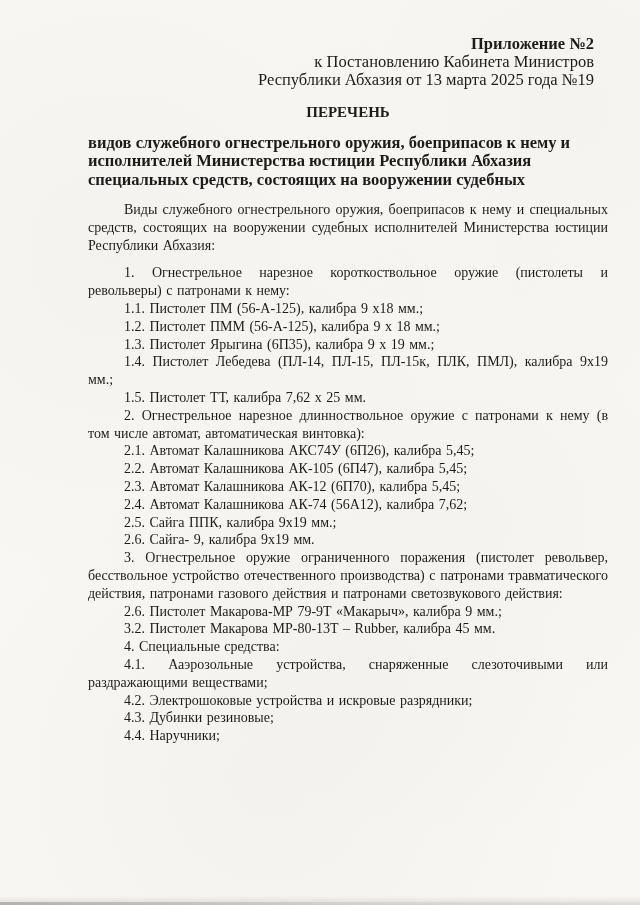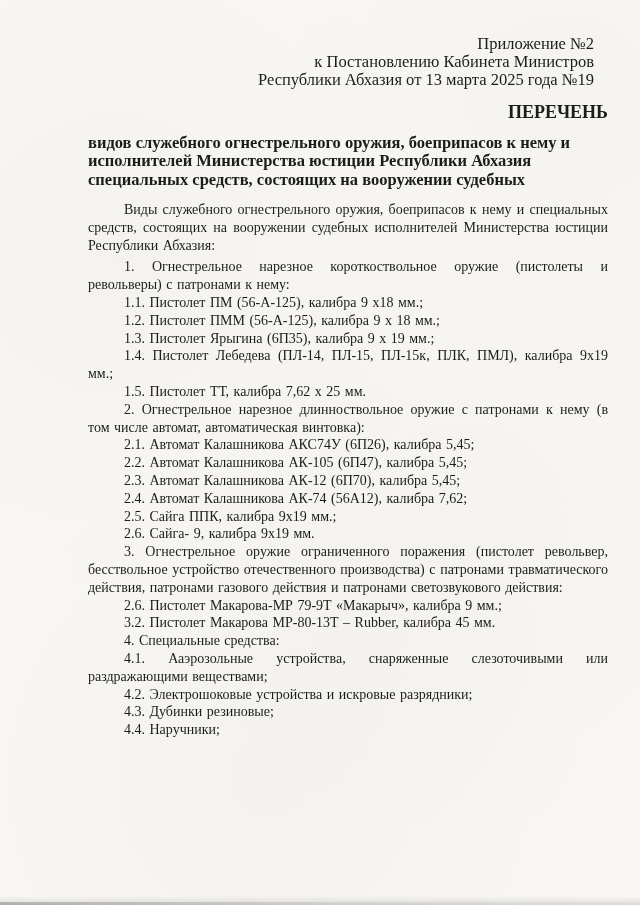--- a/index.html
+++ b/index.html
@@ -26,26 +26,26 @@
     padding: 35px 32px 0 88px; 
   }
   
   .ref {
     text-align: right;
     margin: 0 14px 0 0;
     font-size: 16.5px;
     line-height: 18px;
   }
   .ref-line { white-space: nowrap; }
-  .ref-line.bold { font-weight: normal; }
+  .ref-line.bold { font-weight: bold; }
   
   .doc-title {
     margin: 14px 0 0 0;
-    text-align: right;
-    font-size: 18px;
+    text-align: center;
+    font-size: 15px;
     font-weight: bold;
     line-height: 18.5px;
   }
   .doc-subtitle {
     margin: 12px 0 0 0;
     text-align: left;
     font-size: 16.5px;
     font-weight: bold;
     line-height: 18.5px;
   }
@@ -54,21 +54,21 @@
   p.para {
     margin: 0;
     font-size: 14px;
     line-height: 17.8px;
     text-align: justify;
     text-indent: 36px;
     hyphens: none;
     word-spacing: 1px;
   }
   p.intro { margin-top: 12px; }
-  p.first-item { margin-top: 4px; }
+  p.first-item { margin-top: 10px; }
   
   .scan-shadow {
     position: absolute;
     left: 0;
     bottom: 0;
     width: 100%;
     height: 9px;
     background:
       linear-gradient(to right, rgba(90,88,84,0.35), rgba(110,108,104,0.12) 55%, rgba(130,128,124,0.04)) bottom left / 100% 3px no-repeat,
       linear-gradient(to top, rgba(110,108,104,0.18), rgba(110,108,104,0)) bottom left / 100% 9px no-repeat;

